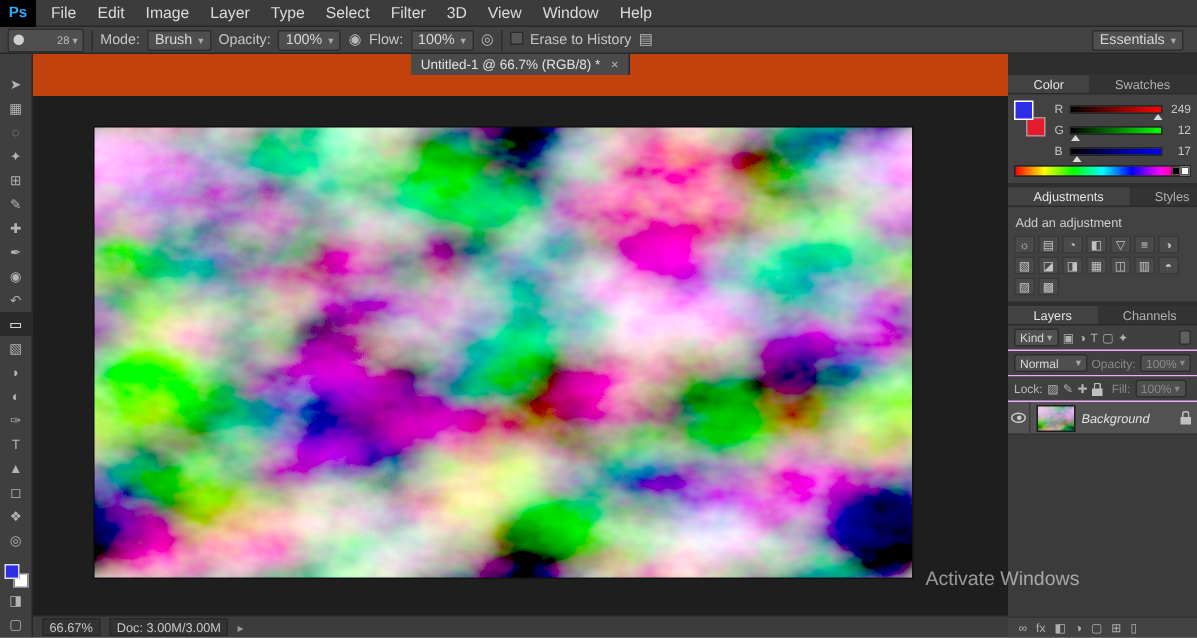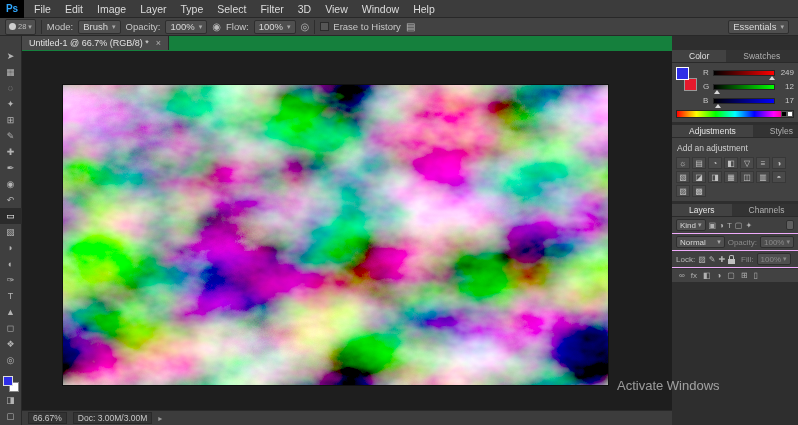--- a/index.html
+++ b/index.html
@@ -20,25 +20,25 @@
                 font-size:9.5px; color:#c8c8c8; padding:0 5px; z-index:10;}
   .combo { display:inline-flex; align-items:center; gap:4px; background:#4f4f4f; border:1px solid #2e2e2e;
            border-radius:2px; padding:0 4px; height:14px; color:#d8d8d8; }
   .combo.dim span { color:#8a8a8a; }
   .caret { font-size:7px; color:#aaa; }
   .sep { width:1px; height:14px; background:#2d2d2d; }
   .ob-icon { color:#b8b8b8; font-size:10px; line-height:14px; }
   .cb-box { display:inline-block; width:9px; height:9px; background:#565656; border:1px solid #2b2b2b; margin-right:4px; vertical-align:-1px; }
   .preset { display:inline-flex; align-items:center; gap:2px; padding:0 3px; height:16px; }
   .preset .dot { width:7px; height:7px; border-radius:50%; background:#cfcfcf; display:inline-block; }
-  .preset .num { font-size:7.5px; color:#bbb; }
+  .preset .num { font-size:7.5px; color:#bbb;margin-left:20px; }
   .workspace { margin-left:auto; margin-right:4px; }
 
   
-  .tabbar { position:absolute; left:22px; top:36px; right:126px; height:15px; background:#15803d; display:flex; z-index:5;}
+  .tabbar { position:absolute; left:22px; top:36px; right:126px; height:28px; background:#c2410c; display:flex; z-index:5;justify-content:center;}
   .doc-tab { height:14px; background:#4a4a4a; border-right:1px solid #272727; display:flex; align-items:center;
              gap:7px; padding:0 7px; font-size:9px; color:#e2e2e2; }
   .tab-close { color:#b0b0b0; font-size:9px; }
 
   
   .toolbar { position:absolute; left:0; top:36px; width:22px; bottom:0; background:#3f3f3f;
              border-right:1px solid #282828; display:flex; flex-direction:column; align-items:center; padding-top:12px; z-index:5;}
   .tool { width:22px; height:16px; display:flex; align-items:center; justify-content:center; font-size:9px; color:#b4b4b4; }
   .tool.active { background:#2b2b2b; color:#ffffff; }
   .tswatch { position:relative; width:16px; height:16px; margin-top:8px; }
@@ -373,20 +373,33 @@
         <span class="l-ico">▨</span>
         <span class="l-ico">✎</span>
         <span class="l-ico">✚</span>
         <span class="lockicon"></span>
         <span style="margin-left:3px;color:#8a8a8a">Fill:</span>
         <span class="combo tiny dim">
           <span>100%</span>
           <span class="caret">▾</span>
         </span>
       </div>
+      <div class="layerlist">
+        <div class="layer">
+          <span class="eyebox">
+              <span class="eye"></span>
+            </span>
+          <svg class="lthumb" width="26" height="18">
+              <rect width="26" height="18" fill="#000"></rect>
+              <rect width="26" height="18" filter="url(#cloudsF)"></rect>
+            </svg>
+          <span class="lname">Background</span>
+          <span class="lockicon"></span>
+        </div>
+      </div>
       <div class="lbottom">
         <span class="l-ico">∞</span>
         <span class="l-ico">fx</span>
         <span class="l-ico">◧</span>
         <span class="l-ico">◑</span>
         <span class="l-ico">▢</span>
         <span class="l-ico">⊞</span>
         <span class="l-ico">▯</span>
       </div>
     </div>

